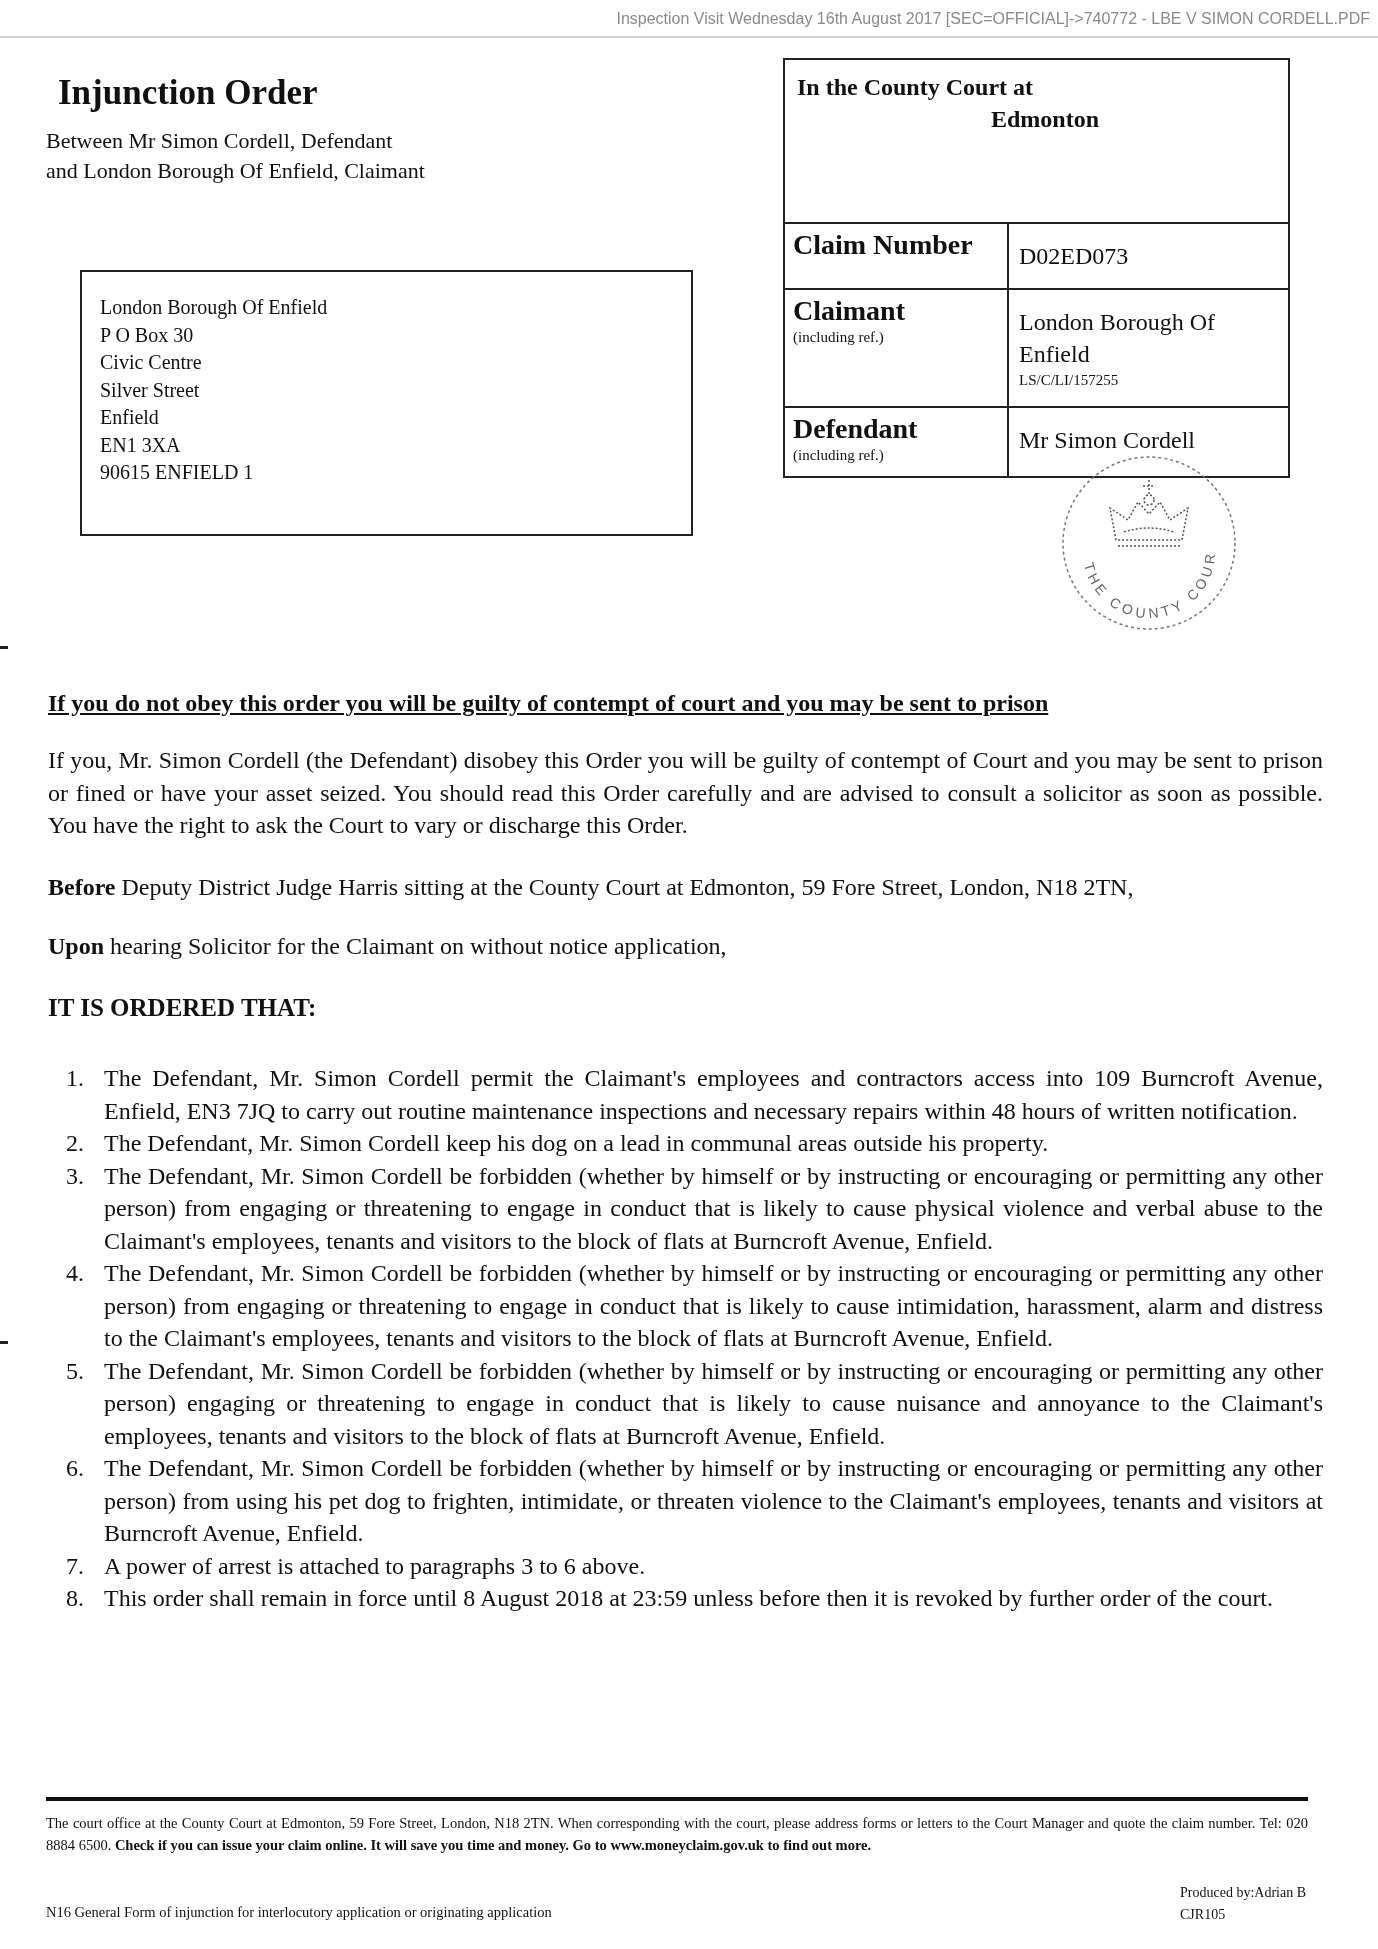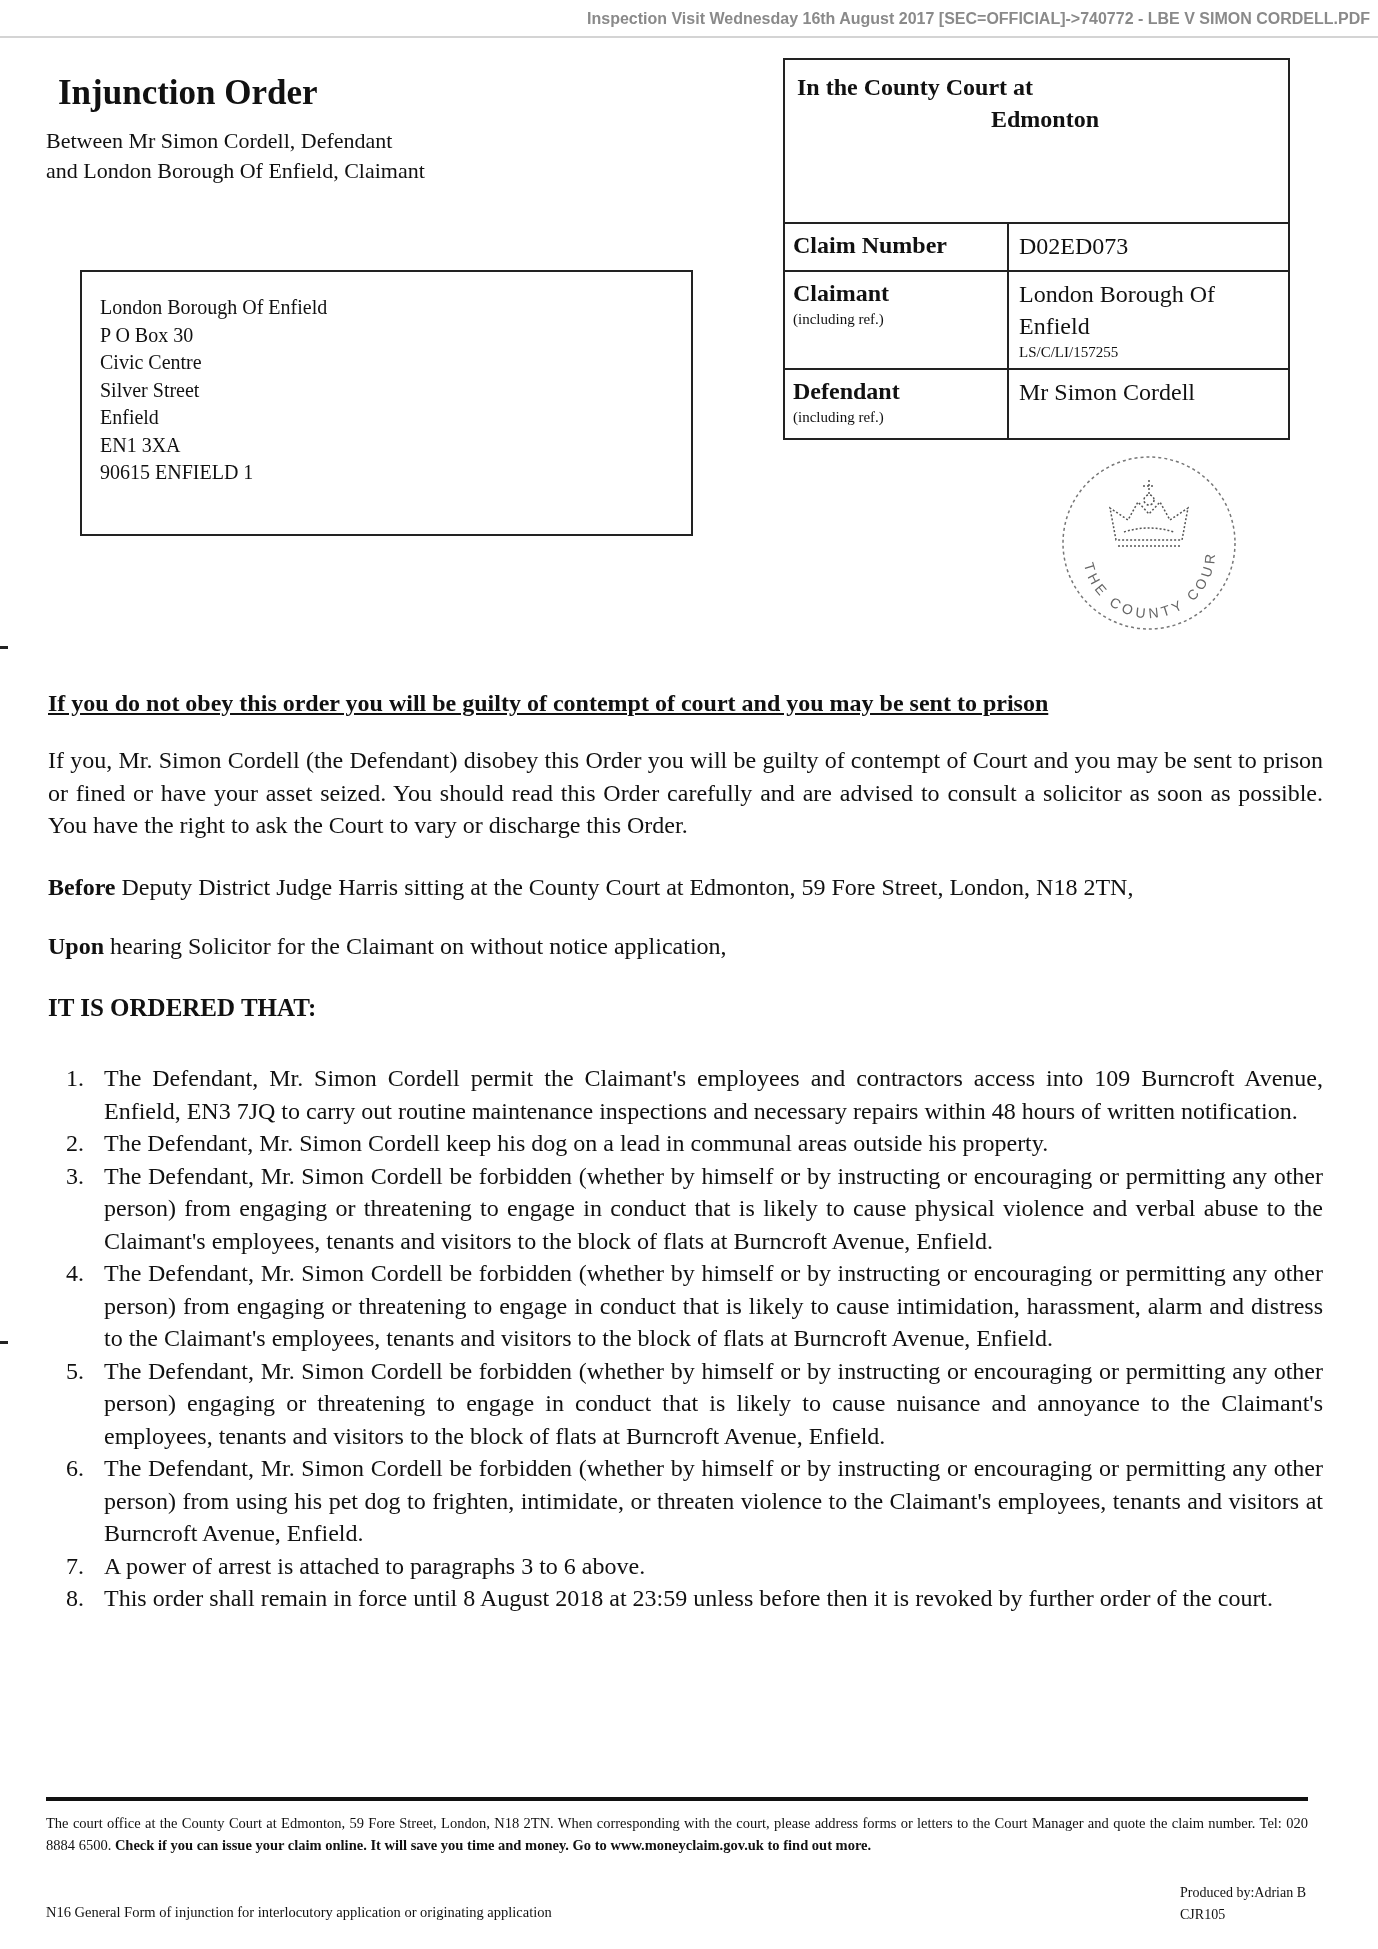--- a/index.html
+++ b/index.html
@@ -1,36 +1,36 @@
 <!DOCTYPE html>
 <html><head>
 <meta charset="utf-8">
 <style>
   html, body { margin:0; padding:0; background:#ffffff; }
   body { width:1378px; height:1949px; position:relative; overflow:hidden; color:#111; font-family:"Liberation Serif", serif; }
-  .header-bar { position:absolute; left:0; top:0; width:1378px; height:36px; border-bottom:2px solid #d4d4d4;font-weight:bold; }
+  .header-bar { position:absolute; left:0; top:0; width:1378px; height:36px; border-bottom:2px solid #d4d4d4; }
   .header-bar .hdr-text { position:absolute; right:8px; top:10px; font-family:"Liberation Sans", sans-serif; font-size:16px; color:#8a8a8a; white-space:nowrap; }
   .margin-tick { position:absolute; left:0; width:8px; height:3px; background:#222; }
 
   .title-block { position:absolute; left:46px; top:60px; }
   .title-block .title { font-size:35px; font-weight:bold; line-height:42px; margin:12px; }
   .title-block .parties { font-size:22px; line-height:30px; }
 
   .addr-box { position:absolute; left:80px; top:270px; width:613px; height:266px; border:2px solid #222; box-sizing:border-box; }
   .addr-box .addr-lines { position:absolute; left:18px; top:22px; font-size:20px; line-height:27.5px; }
 
   .court-table { position:absolute; left:783px; top:58px; width:507px; border:2px solid #222; box-sizing:border-box; border-collapse:collapse; }
   .court-table td { border:2px solid #222; vertical-align:top; padding:16px; }
   .court-head { height:130px; position:relative; }
   .court-head .l1 { position:absolute; left:12px; top:14px; font-size:24px; font-weight:bold; }
   .court-head .l2 { position:absolute; left:206px; top:46px; font-size:24px; font-weight:bold; }
   .lbl { width:206px; padding:6px 8px !important; }
-  .lbl .k { font-size:24px; font-weight:bold; line-height:30px; }
+  .lbl .k { font-size:28px; font-weight:bold; line-height:30px; }
   .lbl .sub { font-size:15px; line-height:22px; }
-  .val { padding:6px 10px !important; font-size:24px; line-height:32px; }
+  .val { padding:16px 10px !important; font-size:24px; line-height:32px; }
   .val .ref { font-size:15px; line-height:20px; }
 
   .seal { position:absolute; left:1058px; top:452px; width:182px; height:182px; }
 
   .warning { position:absolute; left:48px; top:690px; font-size:24px; font-weight:bold; text-decoration:underline; white-space:nowrap; }
   .body-para { position:absolute; left:48px; top:744px; width:1275px; font-size:24px; line-height:32.5px; text-align:justify; }
   .before { position:absolute; left:48px; top:874px; font-size:24px; white-space:nowrap; }
   .upon { position:absolute; left:48px; top:933px; font-size:24px; white-space:nowrap; }
   .ordered { position:absolute; left:48px; top:994px; font-size:25px; font-weight:bold; white-space:nowrap; }
 

